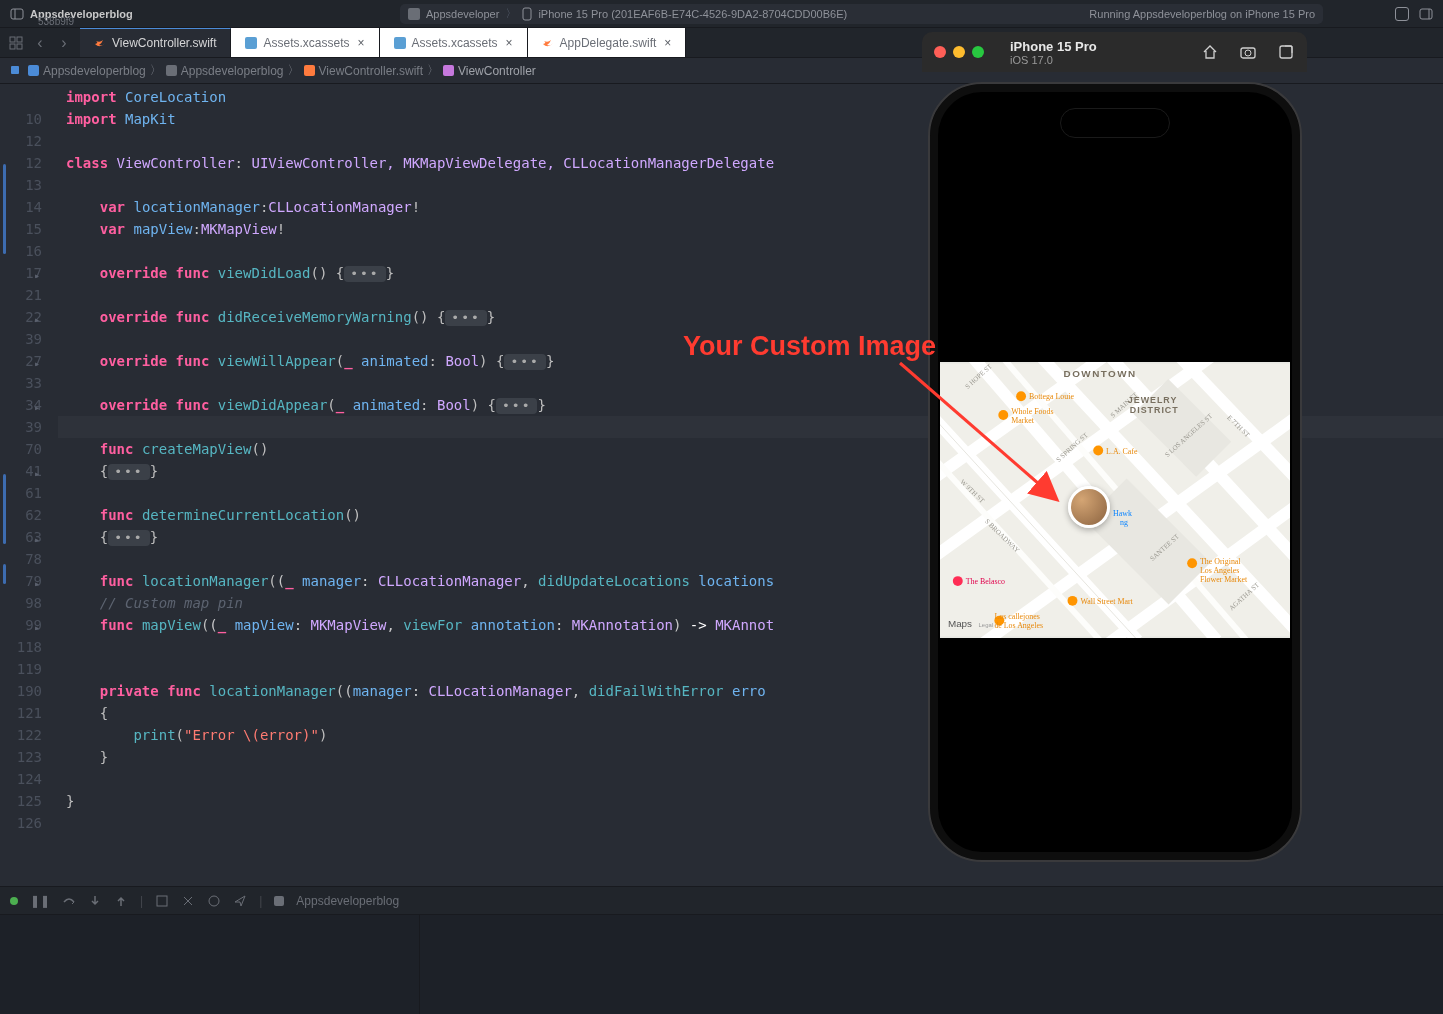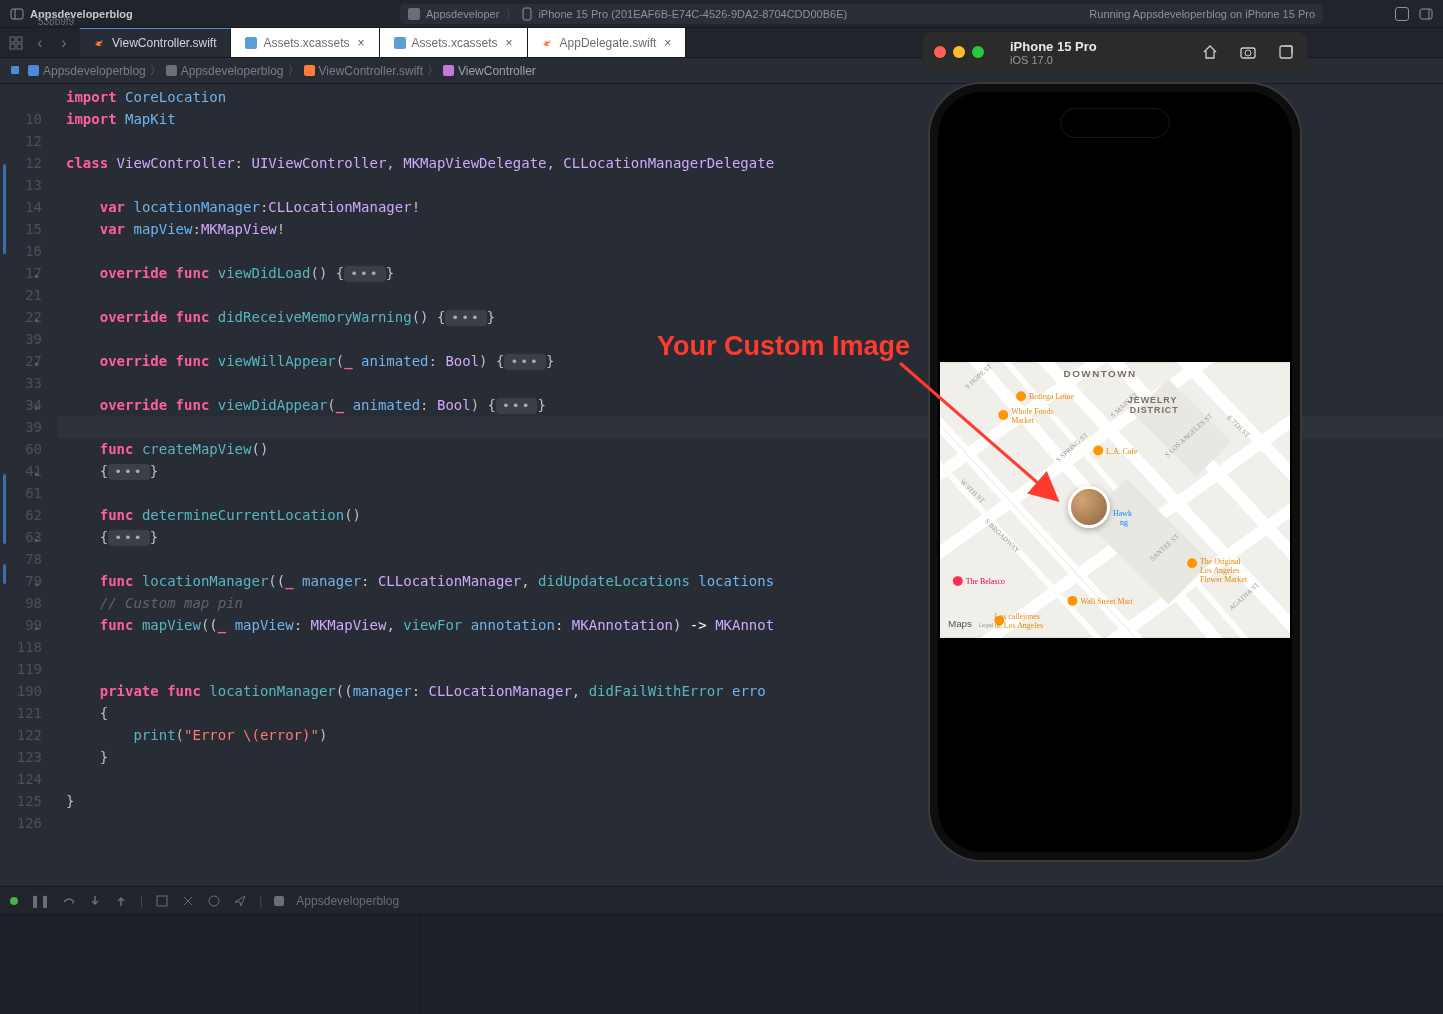--- a/index.html
+++ b/index.html
@@ -171,21 +171,21 @@
 .map-svg { width:100%; height:100%; }
 .pin {
   position:absolute; top:124px; left:128px; width:42px; height:42px;
   border-radius:50%; border:3px solid #fff;
   background: radial-gradient(circle at 30% 30%, #d4a574, #8b6340);
   box-shadow: 0 2px 6px rgba(0,0,0,0.3);
 }
 
 
 .annot {
-  position:absolute; top:331px; left:657px;
+  position:absolute; top:331px; left:683px;
   color:#ff3b30; font-size:27px; font-weight:700;
 }
 .arrow {
   position:absolute; top:358px; left:895px; width:178px; height:152px;
   pointer-events:none;
 }
 </style>
 </head>
 <body>
 
@@ -315,21 +315,21 @@
       <div class="ln">15</div>
       <div class="ln">16</div>
       <div class="ln">17<span class="fold">▸</span></div>
       <div class="ln">21</div>
       <div class="ln">22<span class="fold">▸</span></div>
       <div class="ln">39</div>
       <div class="ln">27<span class="fold">▸</span></div>
       <div class="ln">33</div>
       <div class="ln">34<span class="fold">▸</span></div>
       <div class="ln">39</div>
-      <div class="ln">60</div>
+      <div class="ln">70</div>
       <div class="ln">41<span class="fold">▸</span></div>
       <div class="ln">61</div>
       <div class="ln">62</div>
       <div class="ln">63<span class="fold">▸</span></div>
       <div class="ln">78</div>
       <div class="ln">79<span class="fold">▸</span></div>
       <div class="ln">98</div>
       <div class="ln">99<span class="fold">▸</span></div>
       <div class="ln">118</div>
       <div class="ln">119</div>

